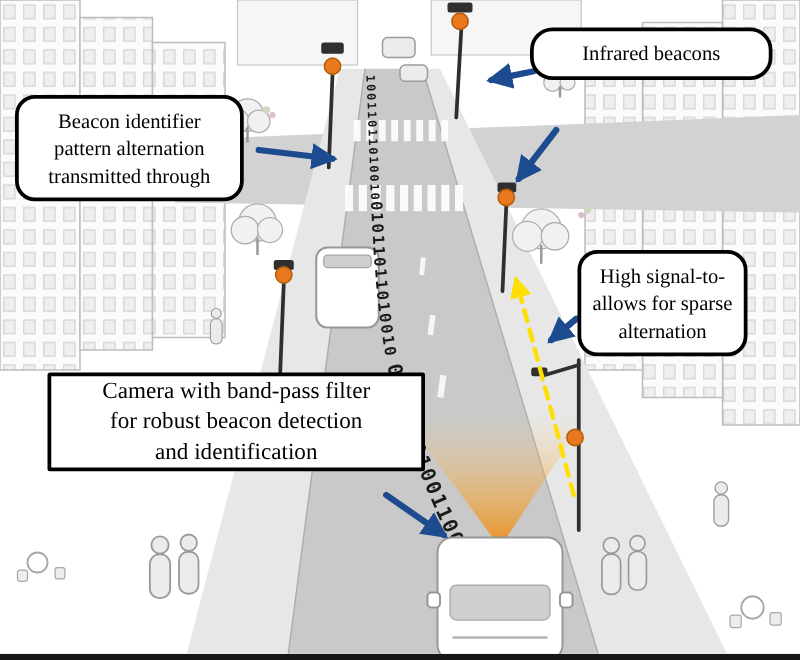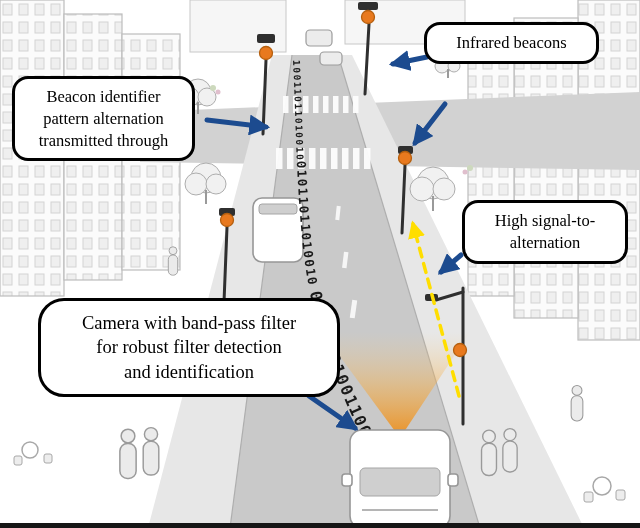--- a/index.html
+++ b/index.html
@@ -8,24 +8,24 @@
     background:#ffffff;box-sizing:border-box;border-bottom:5px solid #161616;
     font-family:"Liberation Serif", serif;
   }
   .scene{position:absolute;inset:0;}
   .callout{
     position:absolute;background:#ffffff;border:3px solid #000000;
     border-radius:16px;text-align:center;color:#000;
     font-size:16.5px;line-height:1.32;padding:7px 8px;box-sizing:border-box;
   }
   .callout .cl{white-space:nowrap;}
-  .c-infrared{left:424px;top:22px;width:175px;}
+  .c-infrared{left:424px;top:22px;width:194px;border-radius:18px;}
   .c-identifier{left:12px;top:76px;width:183px;}
-  .c-snr{left:462px;top:200px;width:166px;}
-  .c-camera{left:38px;top:298px;width:302px;font-size:18.5px;border-radius:26px;padding:10px 8px;}
+  .c-snr{left:462px;top:200px;width:136px;}
+  .c-camera{left:38px;top:298px;width:302px;font-size:18.5px;border-radius:2px;padding:0 8px;}
   
   .bld{fill:url(#winpat);stroke:#bdbdbd;stroke-width:1.2;}
   .farbld{fill:#f6f6f6;stroke:#c8c8c8;stroke-width:1;}
   .road{fill:#c9c9c9;}
   .xband{fill:#d2d2d2;}
   .walk{fill:#e7e7e7;}
   .curb{stroke:#aeaeae;stroke-width:1.2;fill:none;}
   .stripe{fill:#fdfdfd;opacity:.95;}
   .dash{fill:#fbfbfb;opacity:.9;}
   .treec{fill:#f1f1f1;stroke:#adadad;stroke-width:1;}
@@ -263,22 +263,23 @@
   </div>
 
   <div class="callout c-identifier">
     <div class="cl">Beacon identifier</div>
     <div class="cl">pattern alternation</div>
     <div class="cl">transmitted through</div>
   </div>
 
   <div class="callout c-snr">
     <div class="cl">High signal-to-</div>
+    <div class="cl">allows for sparse</div>
     <div class="cl">alternation</div>
   </div>
 
   <div class="callout c-camera">
     <div class="cl">Camera with band-pass filter</div>
-    <div class="cl">for robust filter detection</div>
+    <div class="cl">for robust beacon detection</div>
     <div class="cl">and identification</div>
   </div>
 
 </div>
 
 </body></html>

